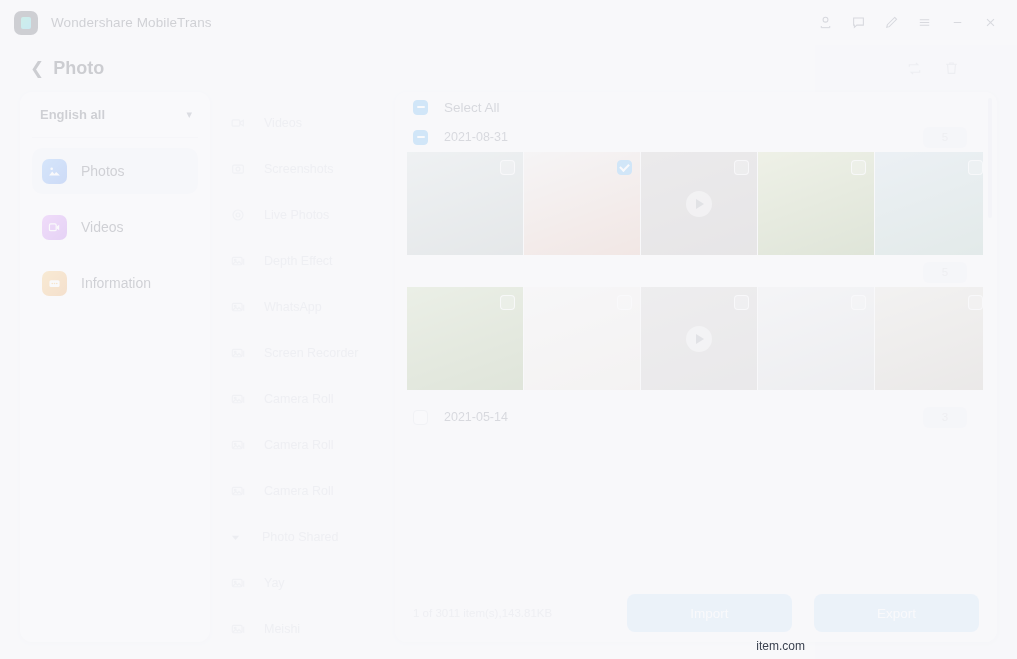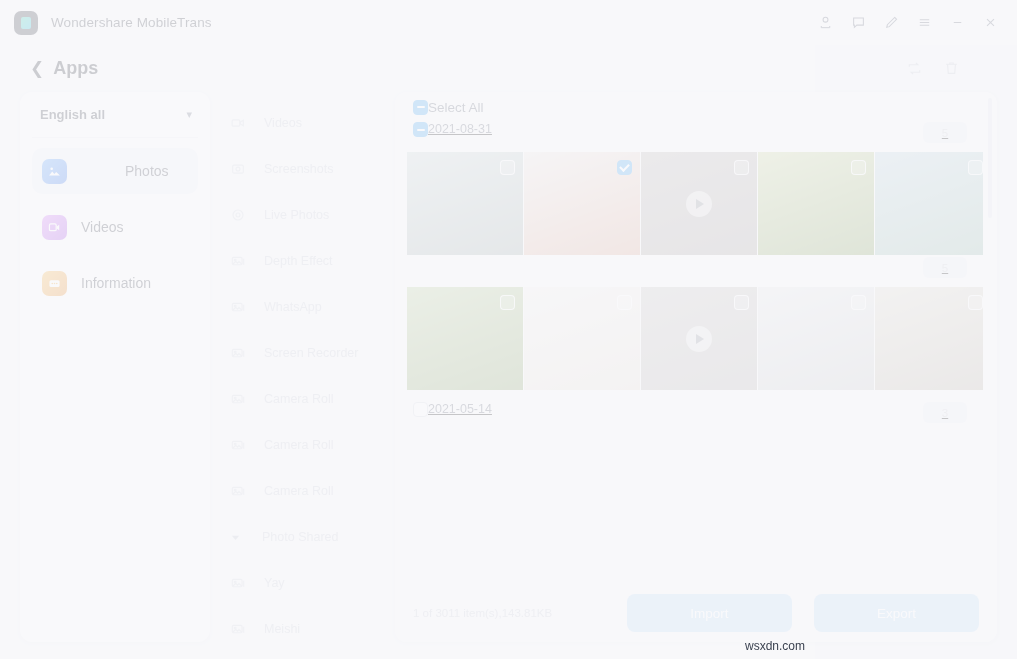--- a/index.html
+++ b/index.html
@@ -89,21 +89,21 @@
   .lang-sel .caret { margin-left: auto; color: #6b7280; font-size: 11px; }
   .nav {
     padding-top: 10px;
   }
   .nav-item {
     height: 46px; margin-bottom: 10px;
     display: flex; align-items: center;
     border-radius: 10px;
     padding-left: 10px;
   }
-  .nav-item.active { background: #f1f4f9; gap: 44px; }
+  .nav-item.active { background: #f1f4f9; }
   .nav-ico {
     width: 25px; height: 25px; border-radius: 7px;
     flex: none;
     display: flex; align-items: center; justify-content: center;
     color: #fff;
   }
   .nav-ico svg { display:block; }
   .nav-label { margin-left: 14px; font-size: 14px; color: #2f3440; }
 
   
@@ -142,31 +142,31 @@
     position: absolute; left: 0; top: 0;
     width: 588px; height: 492px;
     overflow: hidden;
     padding: 0 0 0 6px;
   }
   .select-all-row {
     height: 30px; display: flex; align-items: center;
     padding-left: 12px;
   }
   .date-row {
-    height: 30px; display: flex; align-items: flex-start;
-    padding-left: 12px; padding-right: 16px; text-decoration: underline;
+    height: 30px; display: flex; align-items: center;
+    padding-left: 12px; padding-right: 16px;
   }
   .cb {
     width: 15px; height: 15px; border-radius: 4px; flex: none;
     border: 1.3px solid #d6d9e0; background: #fff;
     display: flex; align-items: center; justify-content: center;
   }
   .cb.indet { background: #3aa0f0; border-color: #3aa0f0; }
   .cb.indet::after { content: ""; width: 8px; height: 2px; background: #fff; border-radius: 1px; }
-  .row-label { font-size: 12.5px; color: #5b6170; }
+  .row-label { margin-left: 16px; font-size: 12.5px; color: #5b6170; }
   .select-all-row .row-label { font-size: 13.5px; color: #555c6b; }
   .count-badge {
     margin-left: auto;
     min-width: 44px; height: 21px; border-radius: 6px;
     background: #eceef2; color: #c6c9d1;
     font-size: 11.5px;
     display: flex; align-items: center; justify-content: center;
   }
 
   .photo-row { display: flex; gap: 1px; margin-bottom: 2px; padding-left: 6px;}
@@ -330,21 +330,21 @@
         <svg width="15" height="15" viewBox="0 0 16 16" stroke="currentColor" stroke-width="1.1">
             <path d="M4.3 4.3l7.4 7.4M11.7 4.3l-7.4 7.4"></path>
           </svg>
       </div>
     </div>
   </div>
 
   <div class="backrow">
     <div class="back-btn">
       <span class="chev">❮</span>
-      <span>Apps</span>
+      <span>Photo</span>
     </div>
     <div class="tool-icons">
       <span class="ic">
         <svg width="17" height="17" viewBox="0 0 18 18" fill="none" stroke="currentColor" stroke-width="1.2">
           <path d="M3.5 7.2V5.0h9.0l-2.0-1.9"></path>
             <path d="M14.5 10.8v2.2h-9.0l2.0 1.9"></path>
         </svg>
       </span>
       <span class="ic">
         <svg width="17" height="17" viewBox="0 0 18 18" fill="none" stroke="currentColor" stroke-width="1.2">
@@ -607,15 +607,15 @@
         </div>
 
       </div>
     </div>
 
   </div>
 
   <div class="veil"></div>
 
 
-  <div class="watermark">wsxdn.com</div>
+  <div class="watermark">item.com</div>
 
 </div>
 
 </body></html>

